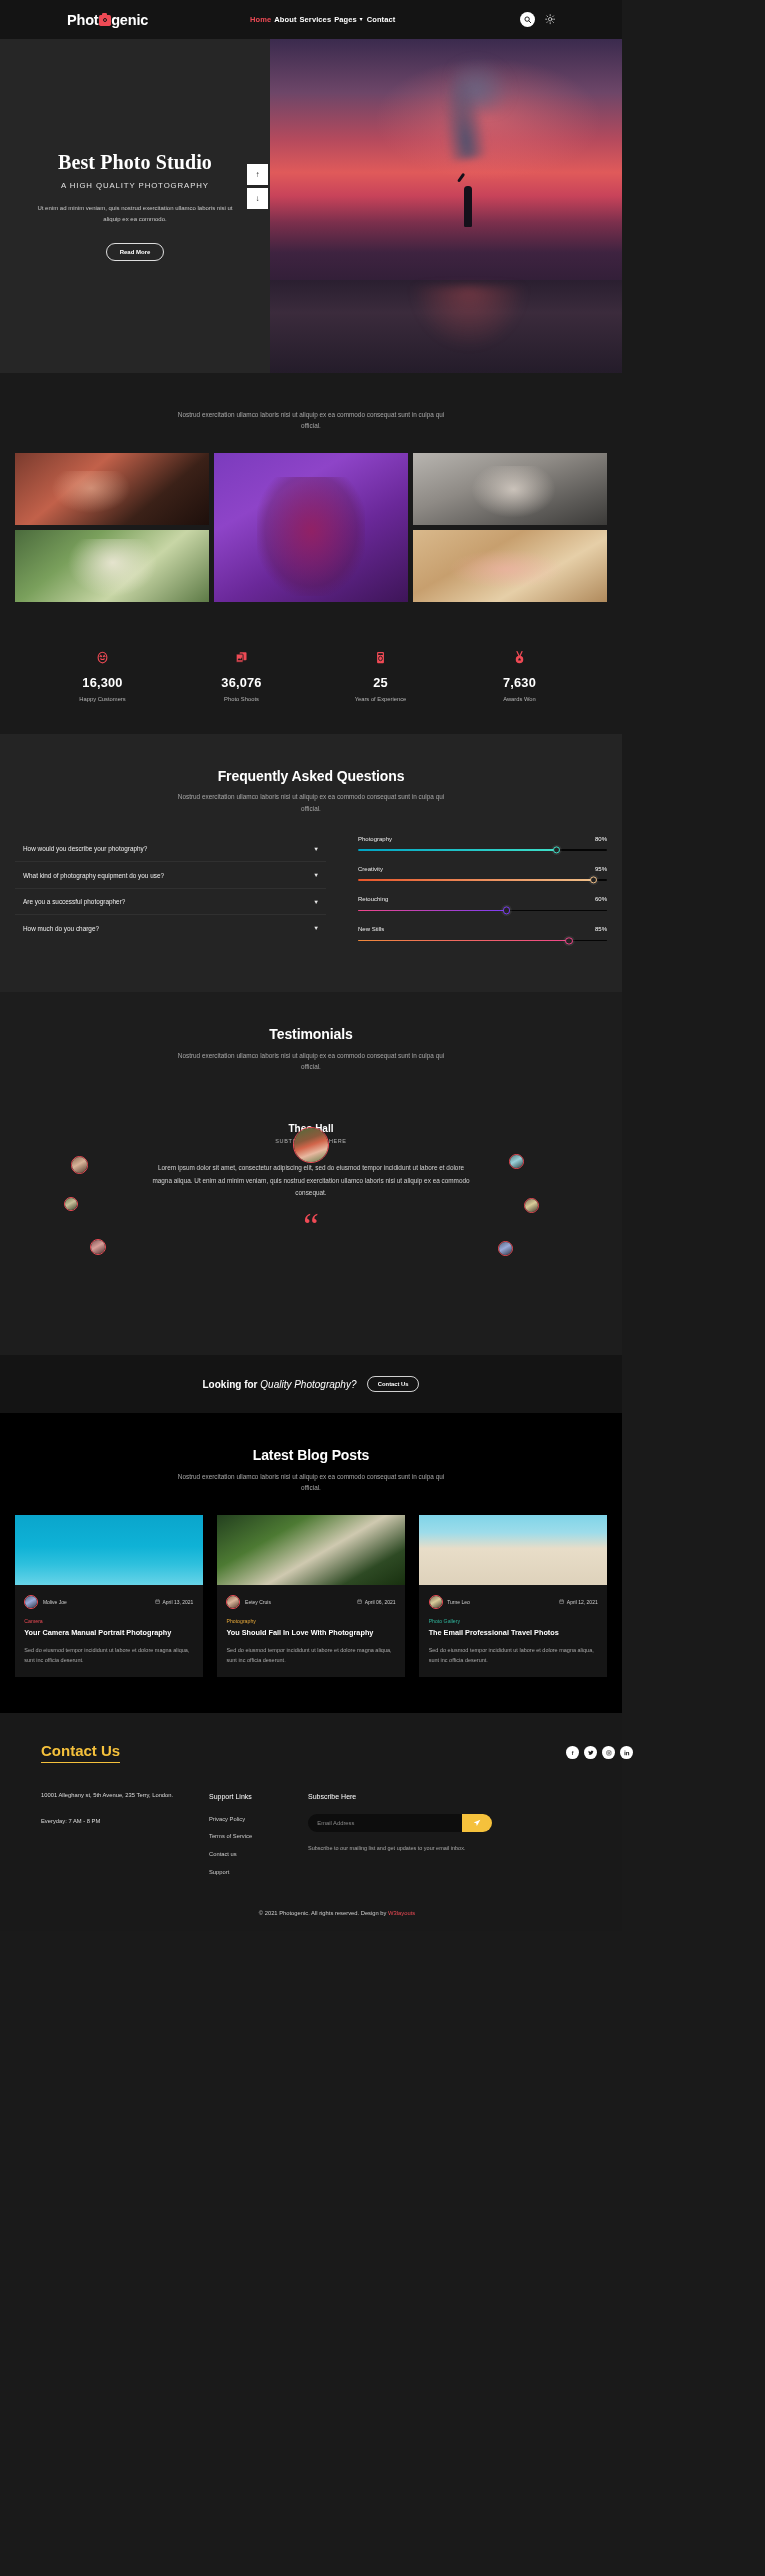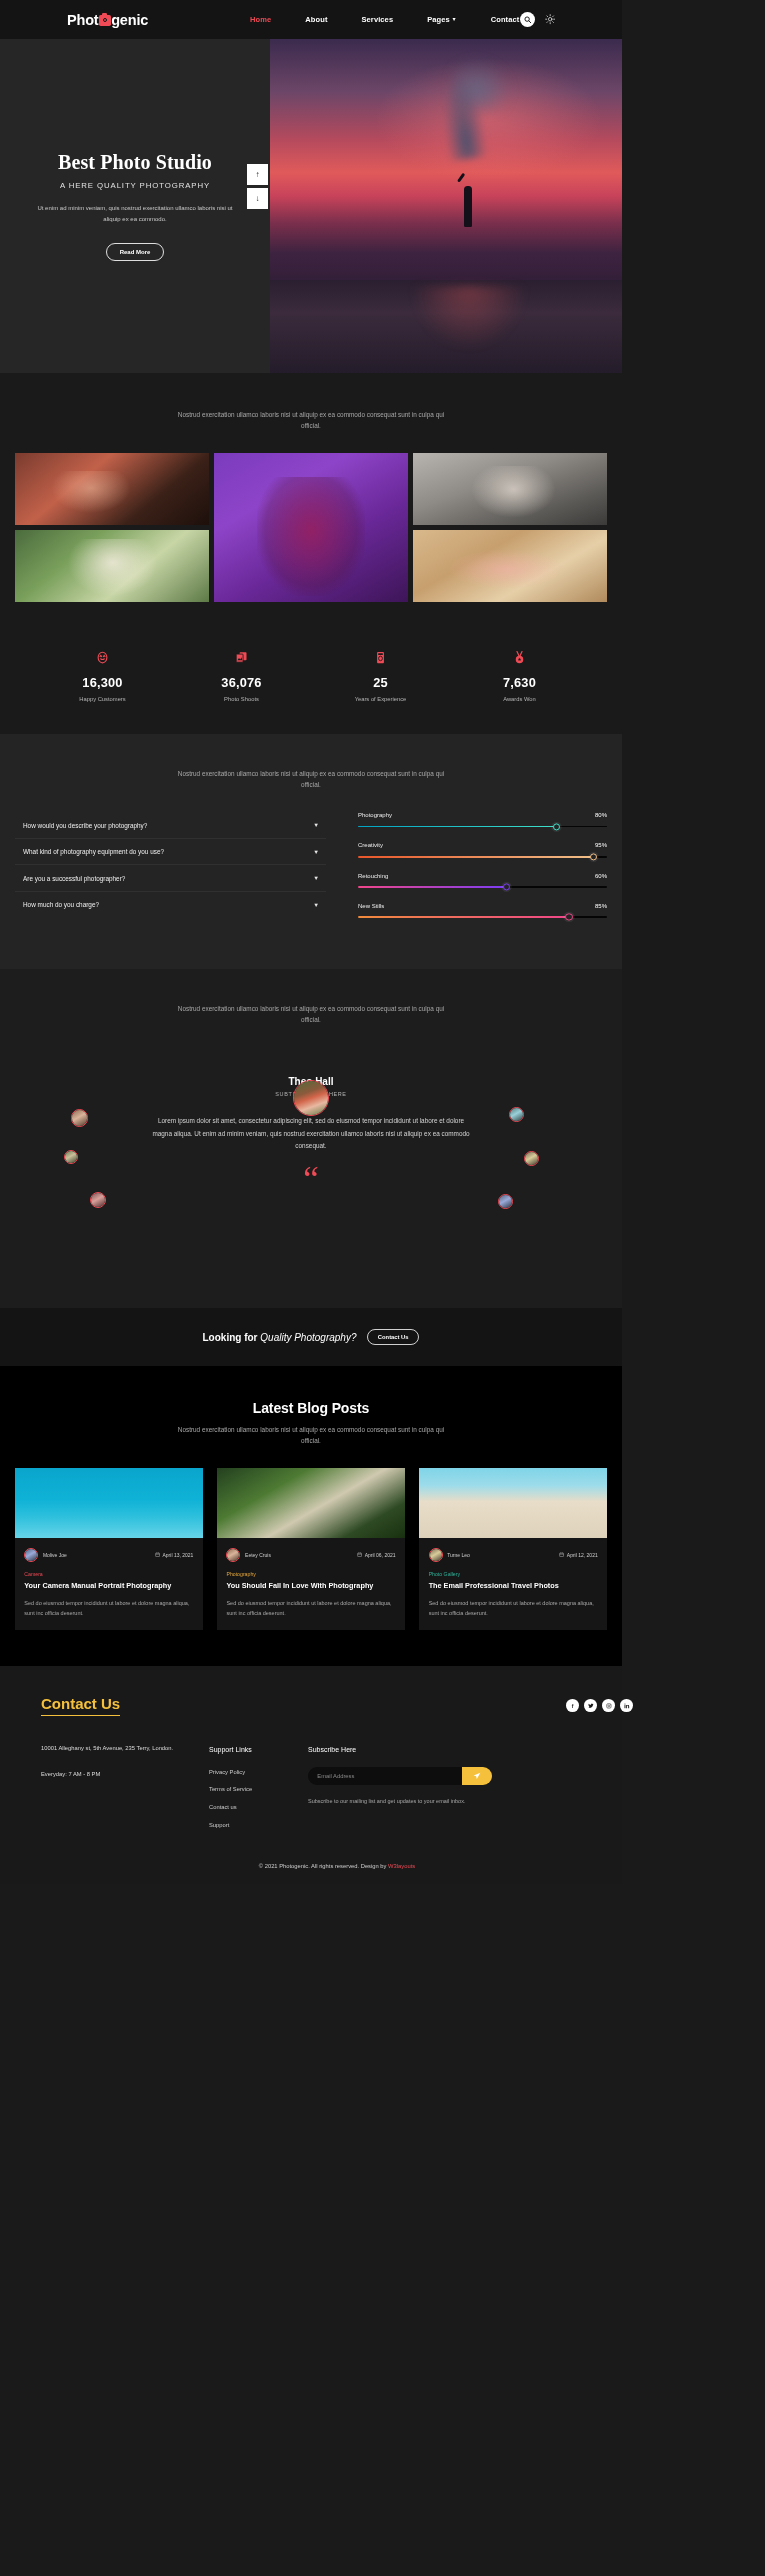--- a/index.html
+++ b/index.html
@@ -50,21 +50,21 @@
   }
   .logo .cam i {
     width: 4.6px; height: 4.6px;
     border: 1.2px solid #141414;
     border-radius: 50%;
     display: block;
     z-index: 2;
   }
   nav.main-nav {
     display: flex;
-    gap: 34px;
+    gap: 3px;
     margin-left: 102px;
     align-items: flex-start;
   }
   nav.main-nav a {
     color: #fff;
     font-size: 7.5px;
     font-weight: bold;
     text-decoration: none;
     letter-spacing: 0.1px;
   }
@@ -520,21 +520,21 @@
           <line x1="4.4" y1="19.6" x2="6.2" y2="17.8"></line>
             <line x1="17.8" y1="6.2" x2="19.6" y2="4.4"></line>
         </svg>
       </div>
     </div>
   </header>
 
   <section class="hero">
     <div class="hero-left">
       <h1 class="hero-title">Best Photo Studio</h1>
-      <div class="hero-sub">A HERE QUALITY PHOTOGRAPHY</div>
+      <div class="hero-sub">A HIGH QUALITY PHOTOGRAPHY</div>
       <p class="hero-text">Ut enim ad minim veniam, quis nostrud exercitation ullamco laboris nisi ut aliquip ex ea commodo.</p>
       <button class="btn-outline">Read More</button>
     </div>
     <div class="hero-right">
       <div class="smoke2"></div>
       <div class="smoke"></div>
       <div class="figure"></div>
       <div class="beach"></div>
       <div class="reflect"></div>
     </div>
@@ -598,20 +598,21 @@
           <circle cx="12" cy="15" r="5" fill="currentColor"></circle>
           <path d="M12 12.3 L12.8 14.1 L14.7 14.3 L13.3 15.6 L13.7 17.5 L12 16.5 L10.3 17.5 L10.7 15.6 L9.3 14.3 L11.2 14.1 Z" fill="#1a1a1a" stroke="none"></path>
         </svg>
       </div>
       <div class="stat-num">7,630</div>
       <div class="stat-label">Awards Won</div>
     </div>
   </section>
 
   <section class="faq-section">
+    <h2 class="sec-title">Frequently Asked Questions</h2>
     <p class="sec-sub">Nostrud exercitation ullamco laboris nisi ut aliquip ex ea commodo consequat sunt in culpa qui official.</p>
     <div class="faq-wrap">
       <div class="accordion">
         <div class="acc-item">
           <span>How would you describe your photography?</span>
           <span class="acc-chev">▼</span>
         </div>
         <div class="acc-item">
           <span>What kind of photography equipment do you use?</span>
           <span class="acc-chev">▼</span>
@@ -661,20 +662,21 @@
           </div>
           <div class="skill-track">
             <div class="skill-fill sk-stills" style="width: 85%;"></div>
           </div>
         </div>
       </div>
     </div>
   </section>
 
   <section class="testi-section">
+    <h2 class="sec-title">Testimonials</h2>
     <p class="sec-sub">Nostrud exercitation ullamco laboris nisi ut aliquip ex ea commodo consequat sunt in culpa qui official.</p>
 
     <div class="testi-stage">
       <div class="avatar-ring" style="width:17.4px;height:17.4px;left:56px;top:33px;">
           <div class="face f1"></div>
         </div>
       <div class="avatar-ring" style="width:14px;height:14px;left:49px;top:74px;">
           <div class="face f2"></div>
         </div>
       <div class="avatar-ring" style="width:16px;height:16px;left:75px;top:116px;">

